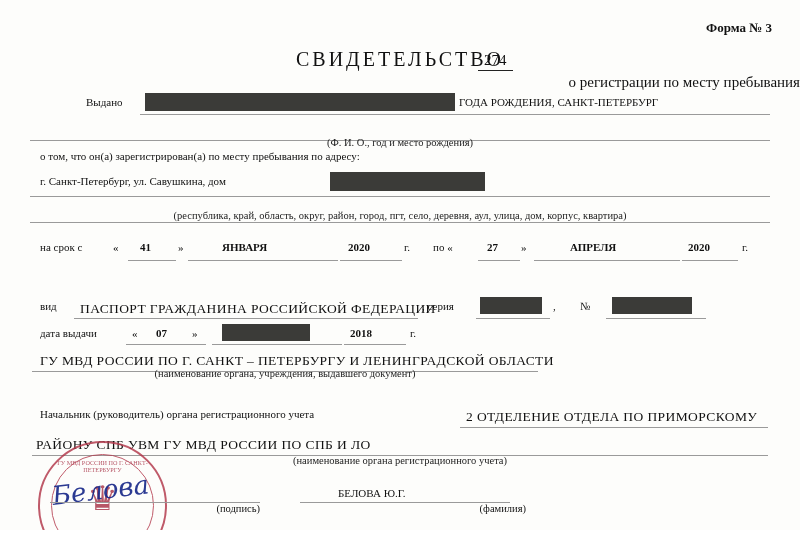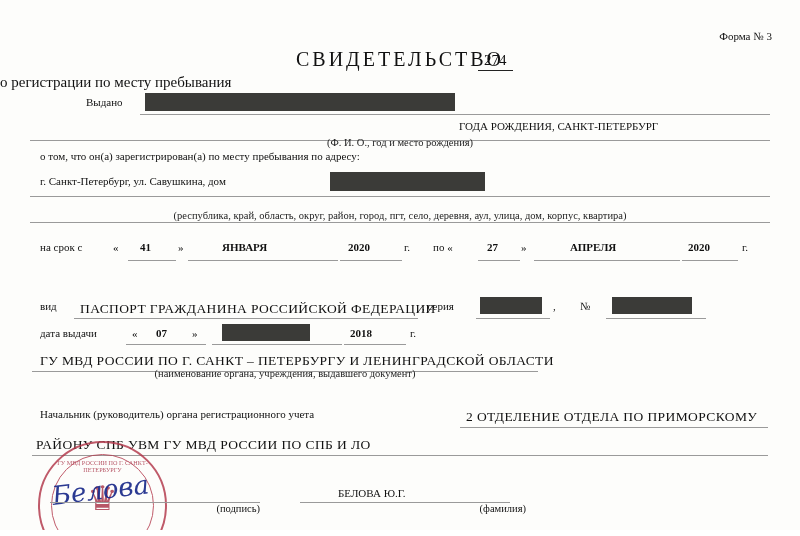--- a/index.html
+++ b/index.html
@@ -15,24 +15,25 @@
     color: #111;
     overflow: hidden;
   }
   .page {
     position: absolute;
     inset: 0;
     background: #fdfdfb;
   }
   .form-no {
     position: absolute;
-    top: 30px;
+    top: 20px;
     right: 28px;
-    font-size: 11px;
+    font-size: 13px;
     font-family: "Liberation Serif", serif;
+    font-weight: bold;
   }
   .title {
     position: absolute;
     top: 48px;
     left: 0;
     width: 100%;
     text-align: center;
     font-size: 20px;
     letter-spacing: 3px;
     font-family: "Liberation Serif", serif;
@@ -47,21 +48,21 @@
   .title-number .num-underline {
     display: inline-block;
     border-bottom: 1px solid #222;
     padding: 0 6px 1px 6px;
   }
   .subtitle {
     position: absolute;
     top: 74px;
     left: 0;
     width: 100%;
-    text-align: left;
+    text-align: right;
     font-size: 15px;
   }
   .row {
     position: absolute;
     font-size: 11px;
     white-space: nowrap;
   }
   .line {
     position: absolute;
     border-bottom: 1px solid #9a9a9a;
@@ -166,21 +167,21 @@
   <div class="form-no">Форма № 3</div>
 
   <div class="title">СВИДЕТЕЛЬСТВО</div>
   <div class="title-number">
     <span class="num-underline">274</span>
   </div>
   <div class="subtitle">о регистрации по месту пребывания</div>
 
   <div class="row" style="left:86px; top:96px;">Выдано</div>
   <div class="redact" style="left:145px; top:93px; width:310px; height:18px;"></div>
-  <div class="row" style="left:459px; top:96px;margin-top:24px;">ГОДА РОЖДЕНИЯ, САНКТ-ПЕТЕРБУРГ</div>
+  <div class="row" style="left:459px; top:96px;">ГОДА РОЖДЕНИЯ, САНКТ-ПЕТЕРБУРГ</div>
   <div class="line" style="left:140px; top:114px; width:630px;"></div>
   <div class="line" style="left:30px; top:140px; width:740px;"></div>
   <div class="caption" style="top:137px;">(Ф. И. О., год и место рождения)</div>
 
   <div class="row" style="left:40px; top:150px;">о том, что он(а) зарегистрирован(а) по месту пребывания по адресу:</div>
   <div class="row" style="left:40px; top:175px;">г. Санкт-Петербург, ул. Савушкина, дом</div>
   <div class="redact" style="left:330px; top:172px; width:155px; height:19px;"></div>
   <div class="line" style="left:30px; top:196px; width:740px;"></div>
   <div class="line" style="left:30px; top:222px; width:740px;"></div>
   <div class="caption" style="top:210px;">(республика, край, область, округ, район, город, пгт, село, деревня, аул, улица, дом, корпус, квартира)</div>
@@ -231,20 +232,21 @@
 
   <div class="row small-caps" style="left:40px; top:353px;text-align:center;">ГУ  МВД  РОССИИ  ПО  Г. САНКТ – ПЕТЕРБУРГУ  И  ЛЕНИНГРАДСКОЙ ОБЛАСТИ</div>
   <div class="line" style="left:32px; top:371px; width:506px;"></div>
   <div class="caption-left" style="left:32px; top:368px; width:506px;">(наименование органа, учреждения, выдавшего документ)</div>
 
   <div class="row" style="left:40px; top:408px;">Начальник (руководитель) органа регистрационного учета</div>
   <div class="row small-caps" style="left:466px; top:409px;">2 ОТДЕЛЕНИЕ ОТДЕЛА  ПО ПРИМОРСКОМУ</div>
   <div class="line" style="left:460px; top:427px; width:308px;"></div>
   <div class="row small-caps" style="left:36px; top:437px;">РАЙОНУ СПБ УВМ  ГУ  МВД РОССИИ  ПО СПБ  И  ЛО</div>
   <div class="line" style="left:32px; top:455px; width:736px;"></div>
+  <div class="caption" style="top:455px;">(наименование органа регистрационного учета)</div>
 
   <div class="stamp">
     <div class="stamp-top-text">ГУ МВД РОССИИ ПО Г. САНКТ-ПЕТЕРБУРГУ</div>
     <div class="stamp-eagle">♛</div>
 
   </div>
 
   <div class="signature">Белова</div>
   <div class="line" style="left:50px; top:502px; width:210px;"></div>
   <div class="sign-caption" style="left:50px; top:503px; width:210px;">(подпись)</div>

